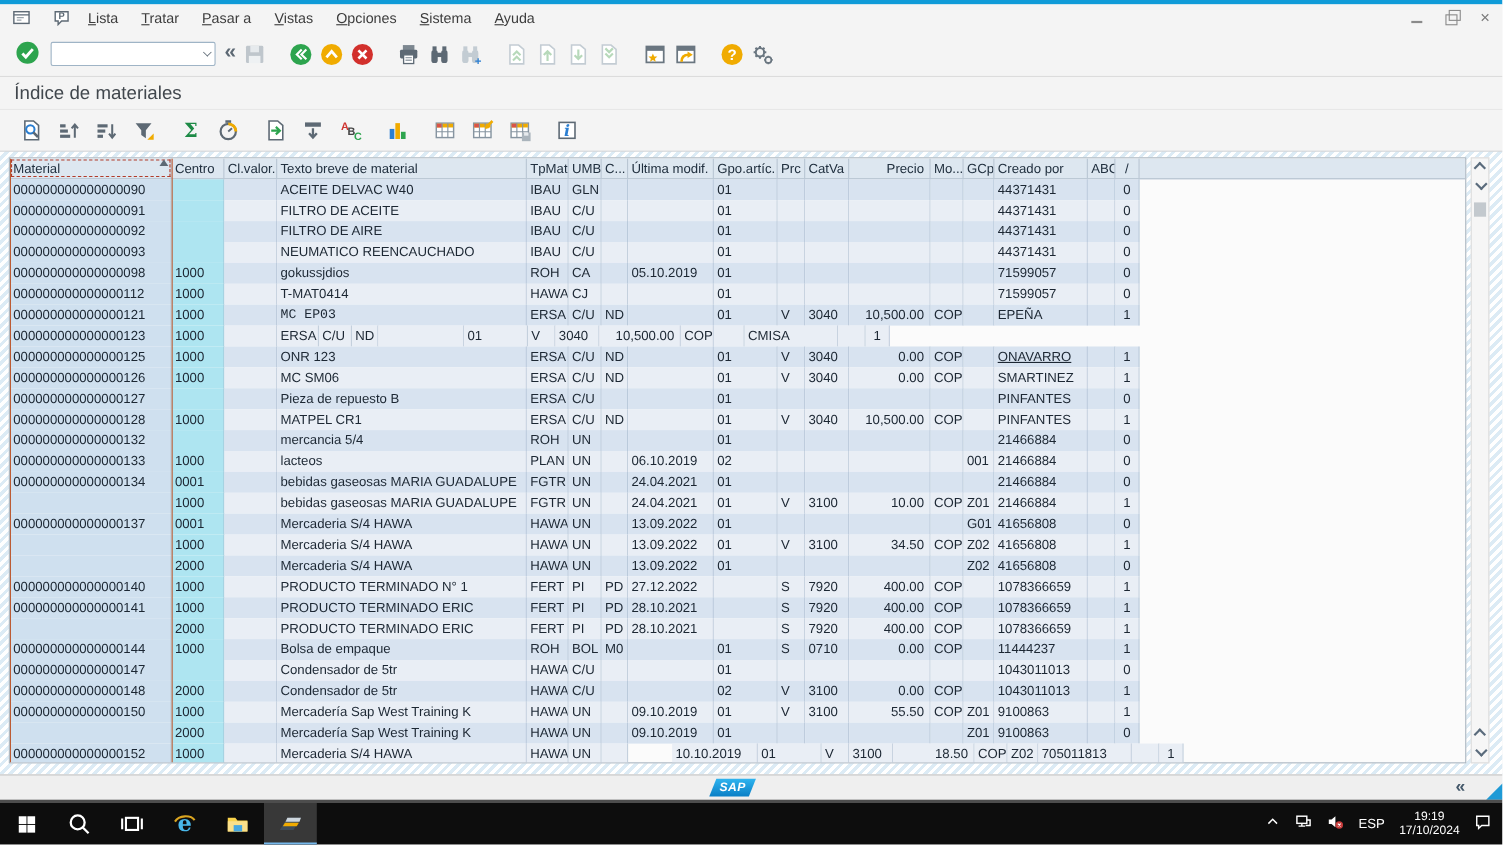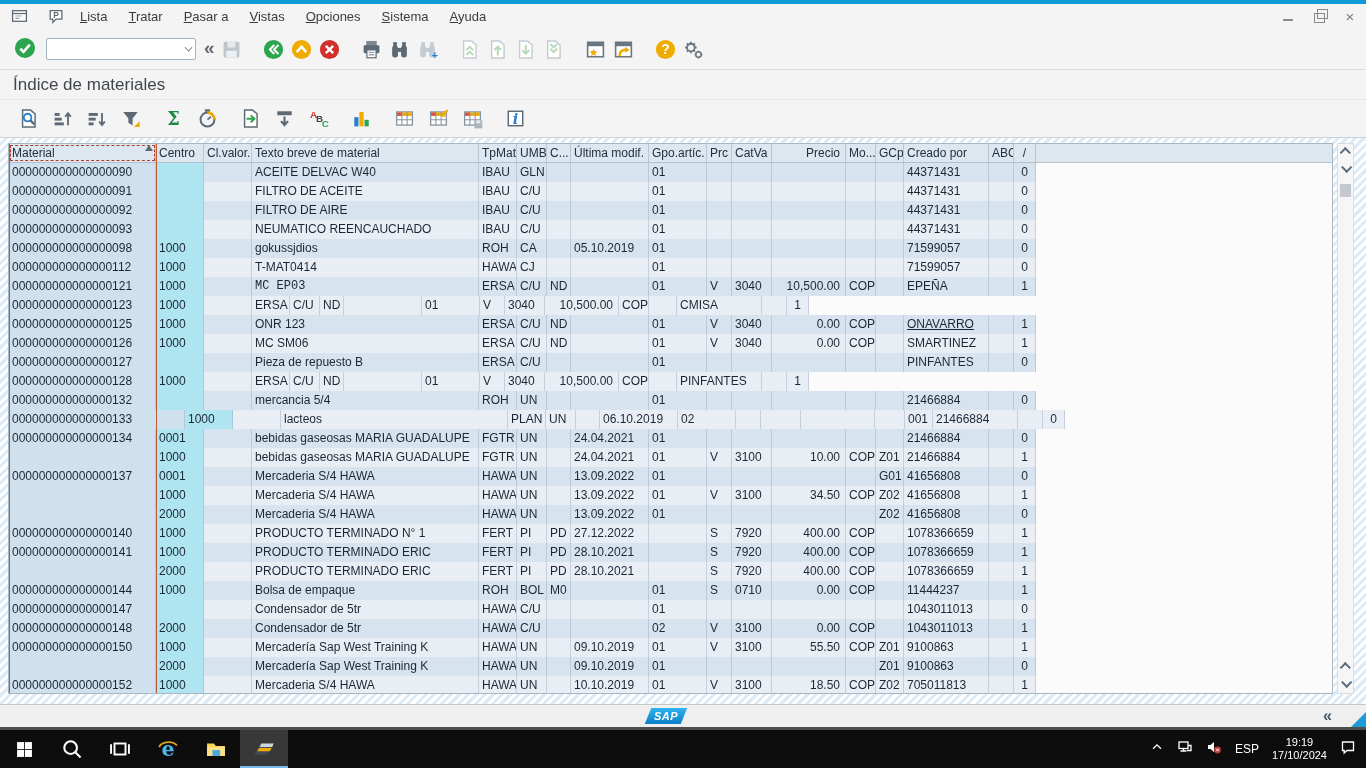--- a/index.html
+++ b/index.html
@@ -610,20 +610,21 @@
             <div class="td al-left" style="width: 30px;"></div>
             <div class="td al-left" style="width: 28px;"></div>
             <div class="td al-left" style="width: 85px;">PINFANTES</div>
             <div class="td al-left" style="width: 25px;"></div>
             <div class="td al-center" style="width: 22px;">0</div>
           </div>
           <div class="tr light">
             <div class="td al-left c-material" style="width: 147px;">000000000000000128</div>
             <div class="td al-left c-centro" style="width: 48px;">1000</div>
             <div class="td al-left" style="width: 48px;"></div>
+            <div class="td al-left" style="width: 227px;">MATPEL CR1</div>
             <div class="td al-left" style="width: 38px;">ERSA</div>
             <div class="td al-left" style="width: 30px;">C/U</div>
             <div class="td al-left" style="width: 24px;">ND</div>
             <div class="td al-left" style="width: 78px;"></div>
             <div class="td al-left" style="width: 58px;">01</div>
             <div class="td al-left" style="width: 25px;">V</div>
             <div class="td al-left" style="width: 40px;">3040</div>
             <div class="td al-right" style="width: 74px;">10,500.00</div>
             <div class="td al-left" style="width: 30px;">COP</div>
             <div class="td al-left" style="width: 28px;"></div>
@@ -644,21 +645,21 @@
             <div class="td al-left" style="width: 25px;"></div>
             <div class="td al-left" style="width: 40px;"></div>
             <div class="td al-right" style="width: 74px;"></div>
             <div class="td al-left" style="width: 30px;"></div>
             <div class="td al-left" style="width: 28px;"></div>
             <div class="td al-left" style="width: 85px;">21466884</div>
             <div class="td al-left" style="width: 25px;"></div>
             <div class="td al-center" style="width: 22px;">0</div>
           </div>
           <div class="tr light">
-            <div class="td al-left c-material" style="width: 176px;">000000000000000133</div>
+            <div class="td al-left c-material" style="width: 147px;">000000000000000133</div>
             <div class="td al-left c-centro" style="width: 48px;">1000</div>
             <div class="td al-left" style="width: 48px;"></div>
             <div class="td al-left" style="width: 227px;">lacteos</div>
             <div class="td al-left" style="width: 38px;">PLAN</div>
             <div class="td al-left" style="width: 30px;">UN</div>
             <div class="td al-left" style="width: 24px;"></div>
             <div class="td al-left" style="width: 78px;">06.10.2019</div>
             <div class="td al-left" style="width: 58px;">02</div>
             <div class="td al-left" style="width: 25px;"></div>
             <div class="td al-left" style="width: 40px;"></div>
@@ -917,21 +918,21 @@
             <div class="td al-center" style="width: 22px;">0</div>
           </div>
           <div class="tr light">
             <div class="td al-left c-material" style="width: 147px;">000000000000000152</div>
             <div class="td al-left c-centro" style="width: 48px;">1000</div>
             <div class="td al-left" style="width: 48px;"></div>
             <div class="td al-left" style="width: 227px;">Mercaderia S/4 HAWA</div>
             <div class="td al-left" style="width: 38px;">HAWA</div>
             <div class="td al-left" style="width: 30px;">UN</div>
             <div class="td al-left" style="width: 24px;"></div>
-            <div class="td al-left" style="width: 78px;">10.10.2019</div>
+            <div class="td al-left" style="width: 78px; margin-left: 40px;">10.10.2019</div>
             <div class="td al-left" style="width: 58px;">01</div>
             <div class="td al-left" style="width: 25px;">V</div>
             <div class="td al-left" style="width: 40px;">3100</div>
             <div class="td al-right" style="width: 74px;">18.50</div>
             <div class="td al-left" style="width: 30px;">COP</div>
             <div class="td al-left" style="width: 28px;">Z02</div>
             <div class="td al-left" style="width: 85px;">705011813</div>
             <div class="td al-left" style="width: 25px;"></div>
             <div class="td al-center" style="width: 22px;">1</div>
           </div>

